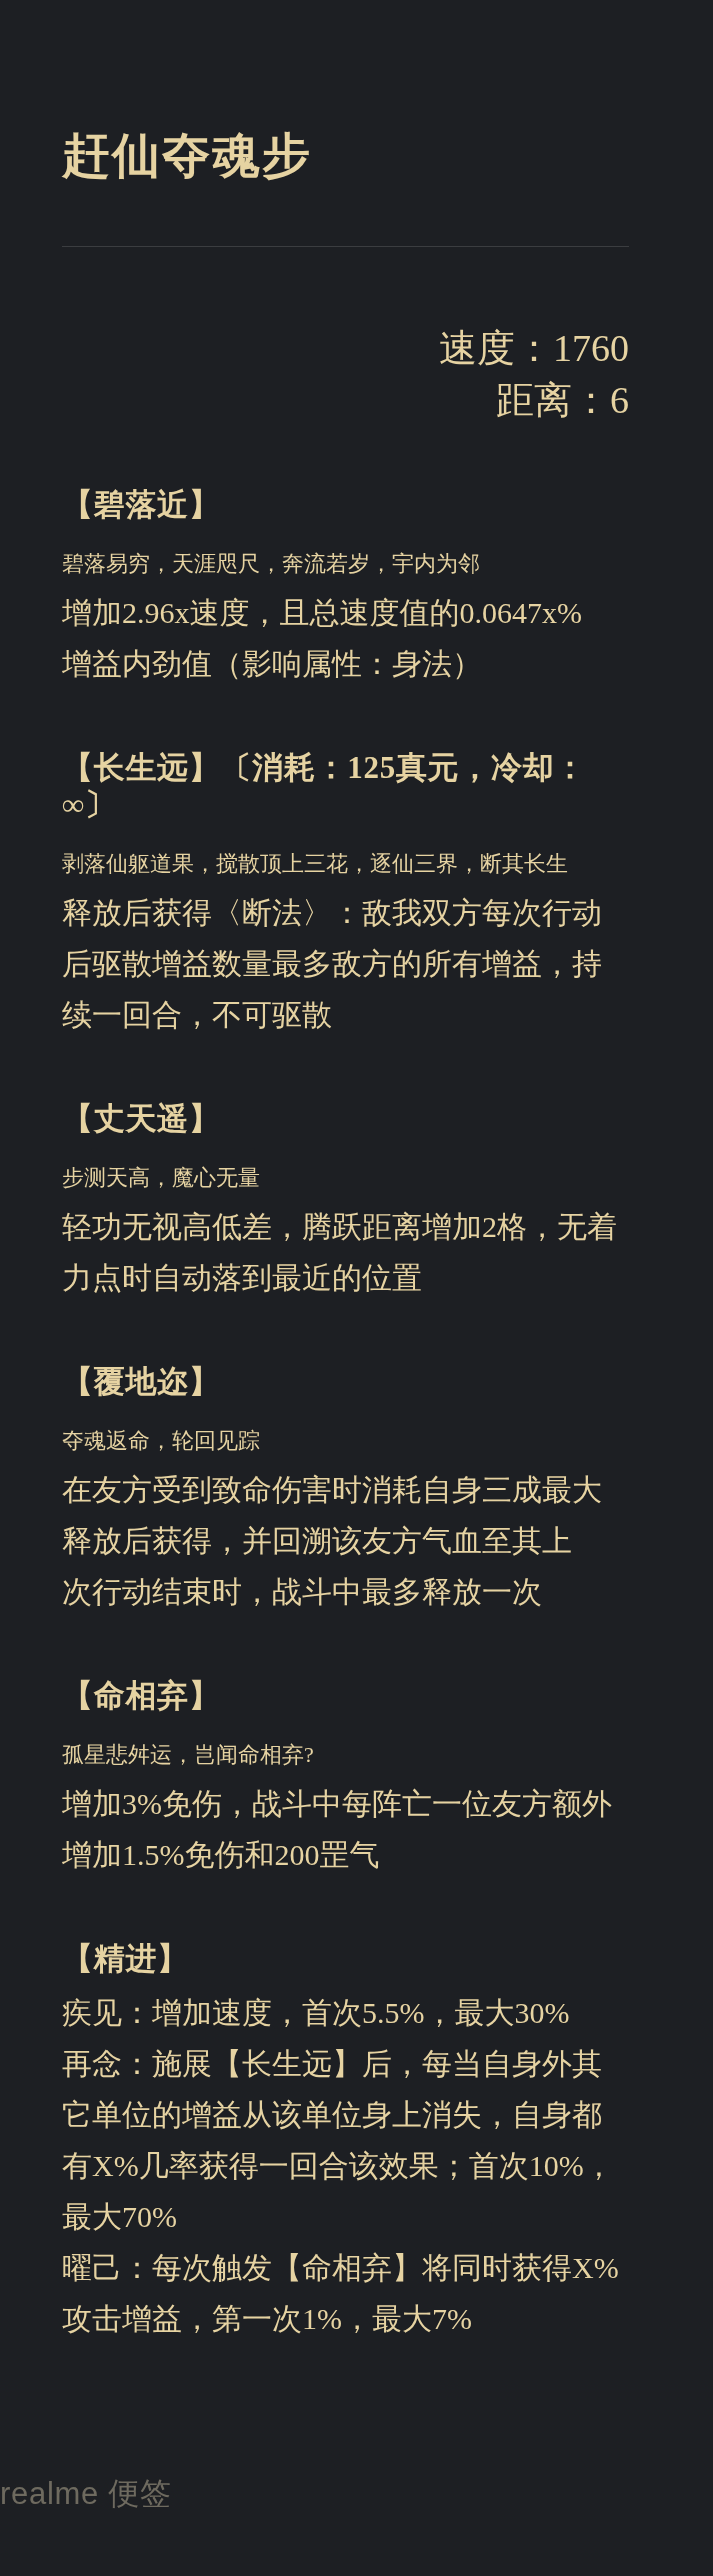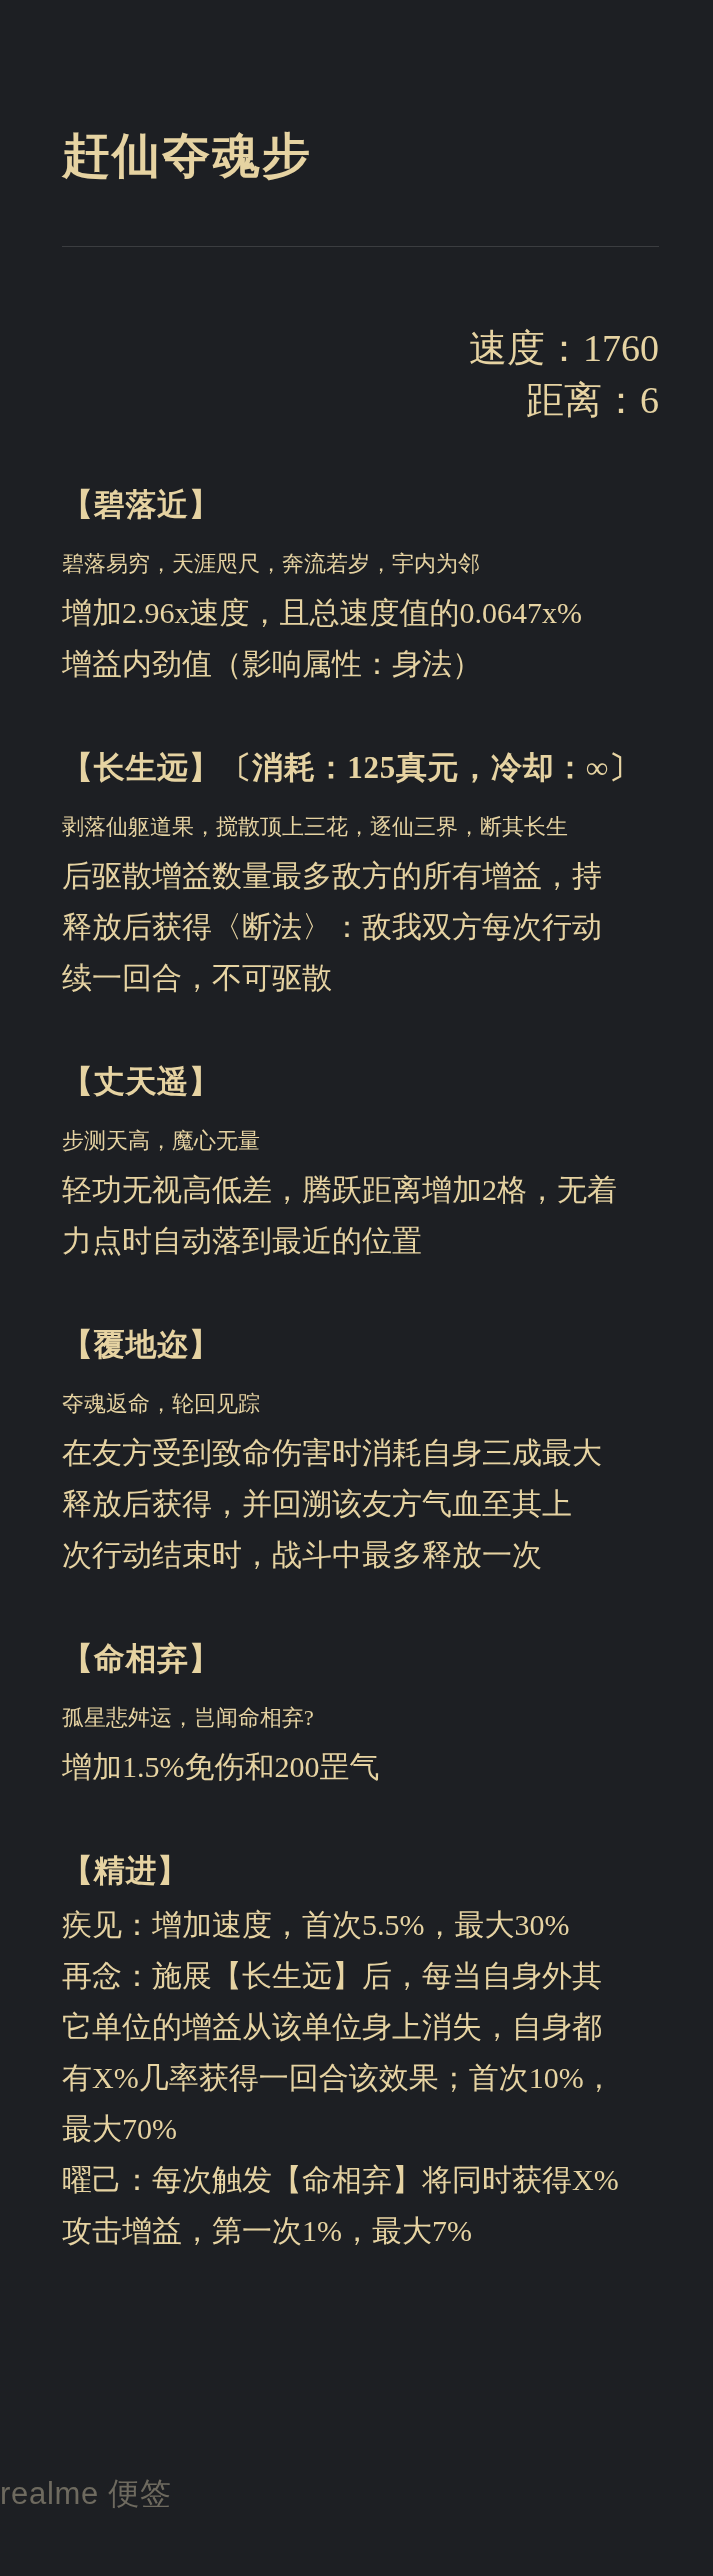--- a/index.html
+++ b/index.html
@@ -6,21 +6,21 @@
     margin: 0;
     padding: 0;
     background: #000;
   }
   .page {
     position: relative;
     width: 713px;
     height: 2576px;
     margin: 0 auto;
     box-sizing: border-box;
-    padding: 130px 54px 0 62px;
+    padding: 130px 84px 0 62px;
     overflow: hidden;
     background: var(--background, #1d1f23);
     color: var(--text, #e6d3a2);
     font-family: "Liberation Serif", "DejaVu Serif", serif;
   }
   .title {
     margin: 0;
     font-size: 48px;
     line-height: 51px;
     font-weight: 700;
@@ -92,22 +92,22 @@
     <div class="skill-body">
       <div class="body-line">增加2.96x速度，且总速度值的0.0647x%</div>
       <div class="body-line">增益内劲值（影响属性：身法）</div>
     </div>
   </section>
 
   <section class="skill">
     <div class="skill-header">【长生远】〔消耗：125真元，冷却：∞〕</div>
     <div class="skill-flavor">剥落仙躯道果，搅散顶上三花，逐仙三界，断其长生</div>
     <div class="skill-body">
+      <div class="body-line">释放后获得〈断法〉：敌我双方每次行动</div>
       <div class="body-line">后驱散增益数量最多敌方的所有增益，持</div>
-      <div class="body-line">释放后获得〈断法〉：敌我双方每次行动</div>
       <div class="body-line">续一回合，不可驱散</div>
     </div>
   </section>
 
   <section class="skill">
     <div class="skill-header">【丈天遥】</div>
     <div class="skill-flavor">步测天高，魔心无量</div>
     <div class="skill-body">
       <div class="body-line">轻功无视高低差，腾跃距离增加2格，无着</div>
       <div class="body-line">力点时自动落到最近的位置</div>
@@ -121,20 +121,21 @@
       <div class="body-line">在友方受到致命伤害时消耗自身三成最大</div>
       <div class="body-line">释放后获得，并回溯该友方气血至其上</div>
       <div class="body-line">次行动结束时，战斗中最多释放一次</div>
     </div>
   </section>
 
   <section class="skill">
     <div class="skill-header">【命相弃】</div>
     <div class="skill-flavor">孤星悲舛运，岂闻命相弃?</div>
     <div class="skill-body">
+      <div class="body-line">增加3%免伤，战斗中每阵亡一位友方额外</div>
       <div class="body-line">增加1.5%免伤和200罡气</div>
     </div>
   </section>
 
   <section class="skill">
     <div class="skill-header">【精进】</div>
     <div class="skill-body">
       <div class="body-line">疾见：增加速度，首次5.5%，最大30%</div>
       <div class="body-line">再念：施展【长生远】后，每当自身外其</div>
       <div class="body-line">它单位的增益从该单位身上消失，自身都</div>

